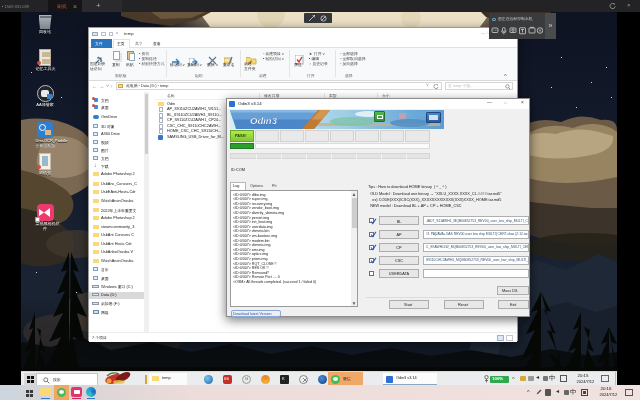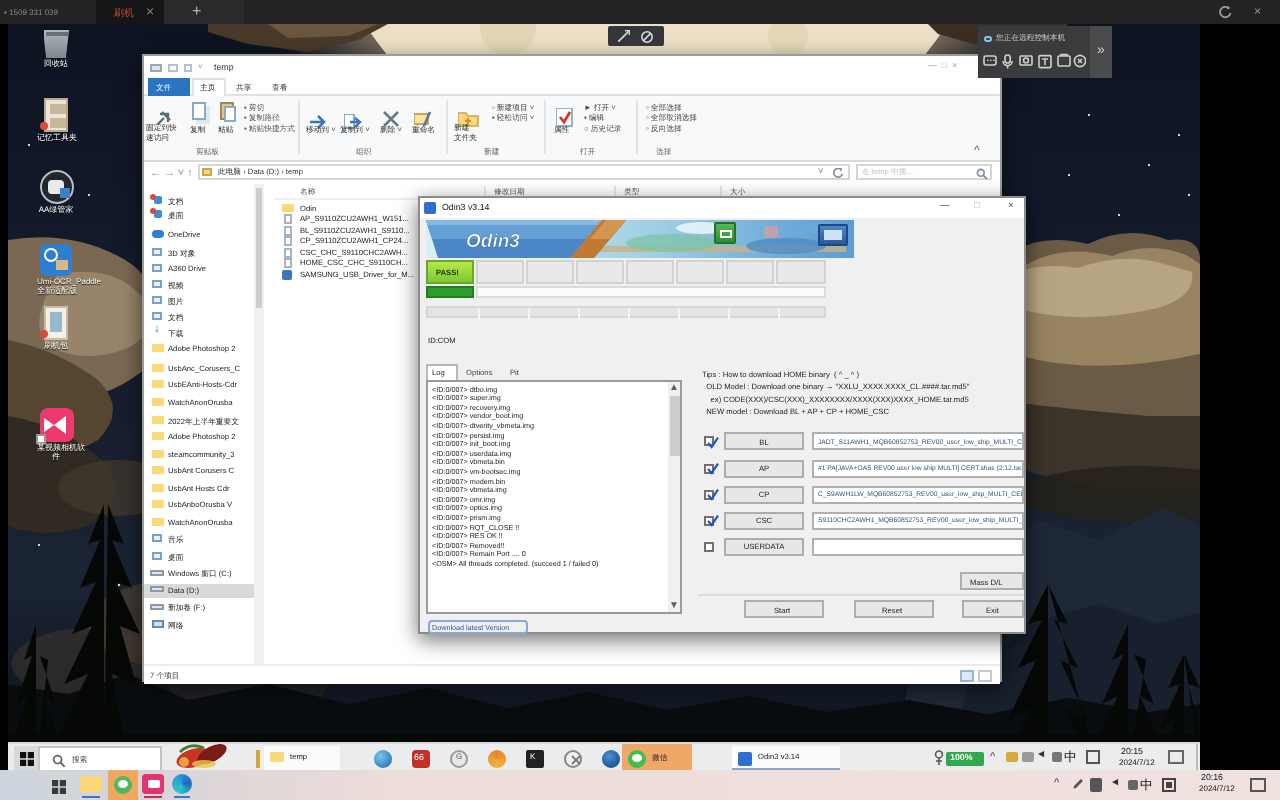--- a/index.html
+++ b/index.html
@@ -12,21 +12,21 @@
 #tabbar { left:0; top:0; width:640px; height:12px; background:#232326; }
 #tabbar .devid { left:2px; top:3.5px; font-size:8px; transform:scale(0.5); transform-origin:0 0; color:#8a8a8a; white-space:nowrap; }
 #tabbar .tab { left:48px; top:0; width:34px; height:12px; background:#151517; }
 #tabbar .tabtxt { left:9px; top:3px; font-size:8px; transform:scale(0.62); transform-origin:0 0; color:#c0502f; white-space:nowrap; }
 #tabbar .tabx { left:25px; top:2.5px; font-size:7px; color:#888; }
 #tabbar .plusarea { left:82px; top:0; width:40px; height:12px; background:#2a2a2d; }
 #tabbar .plus { left:14px; top:1px; font-size:8px; color:#b0b0b0; }
 #tabbar .wbtn { top:1.5px; color:#9a9a9a; font-size:8px; transform:scale(0.75); transform-origin:0 0; }
 
 
-#screen { left:4px; top:12px; width:596px; height:373px; overflow:hidden; background:#10141f; }
+#screen { left:21px; top:12px; width:596px; height:373px; overflow:hidden; background:#10141f; }
 
 
 .dicon { position:absolute; left:5px; width:38px; text-align:center; }
 .dicon .ic { position:relative; margin:0 auto; }
 .dicon .lbl { margin-top:1px; font-size:8px; transform:scale(0.5); transform-origin:50% 0; color:#fff; text-shadow:0 1px 1px #000; line-height:1.1; white-space:nowrap; }
 
 
 .win { position:absolute; background:#fff; box-shadow:0 3px 10px rgba(0,0,0,0.55); }
 
 

